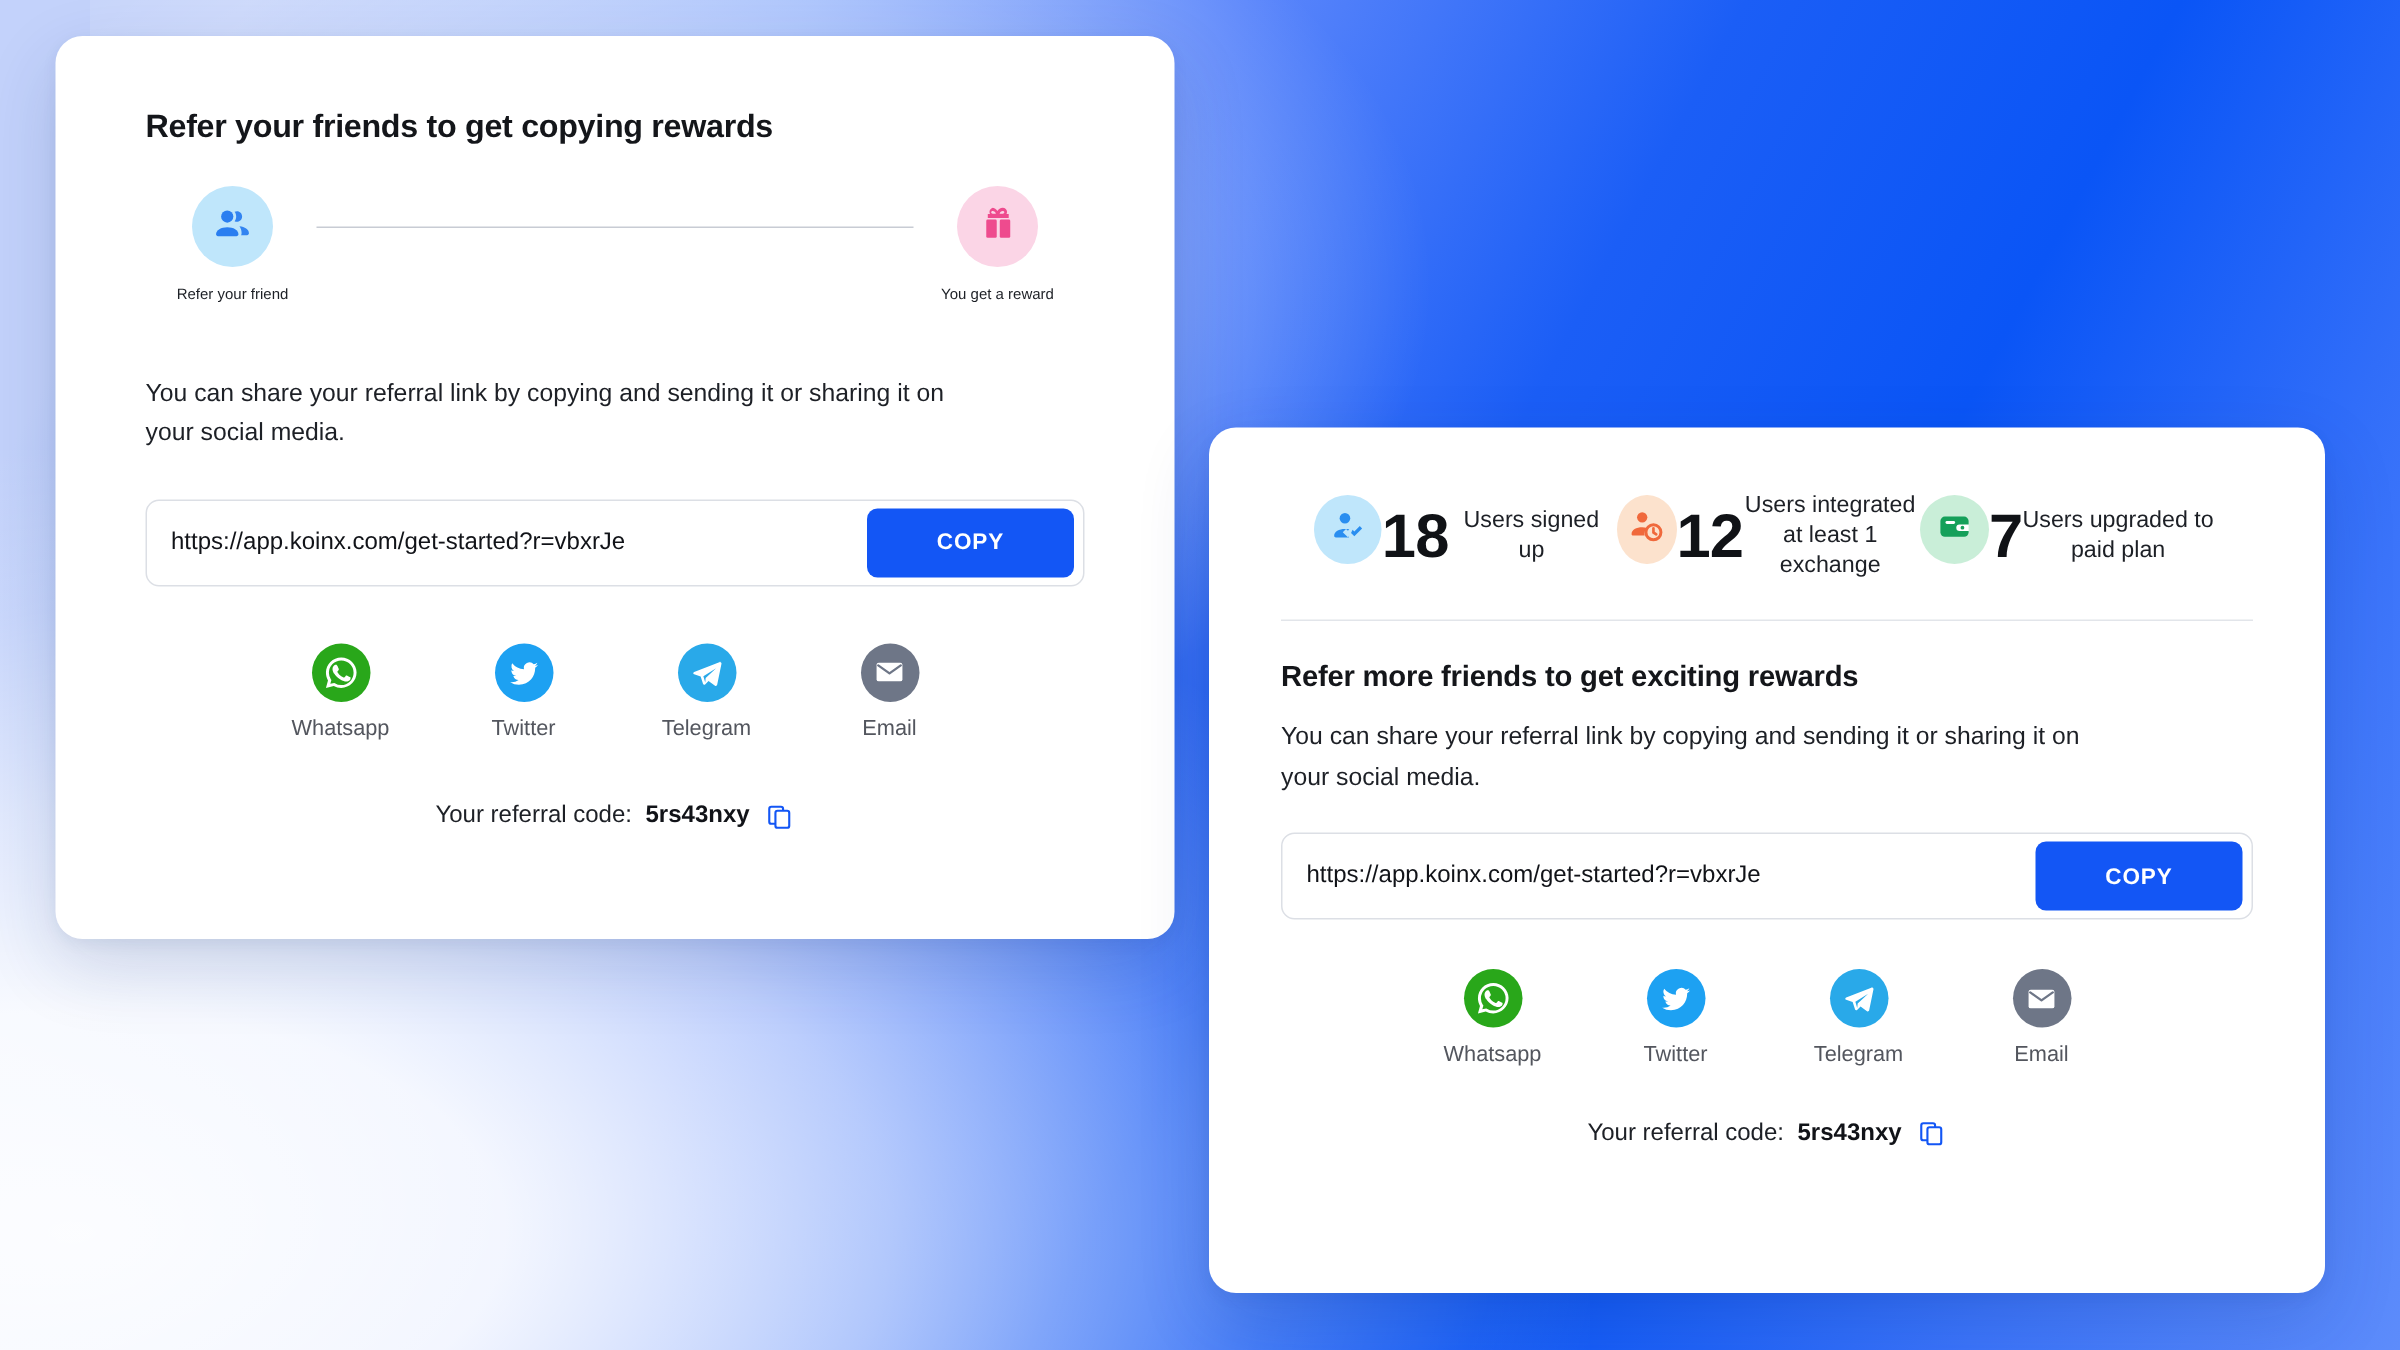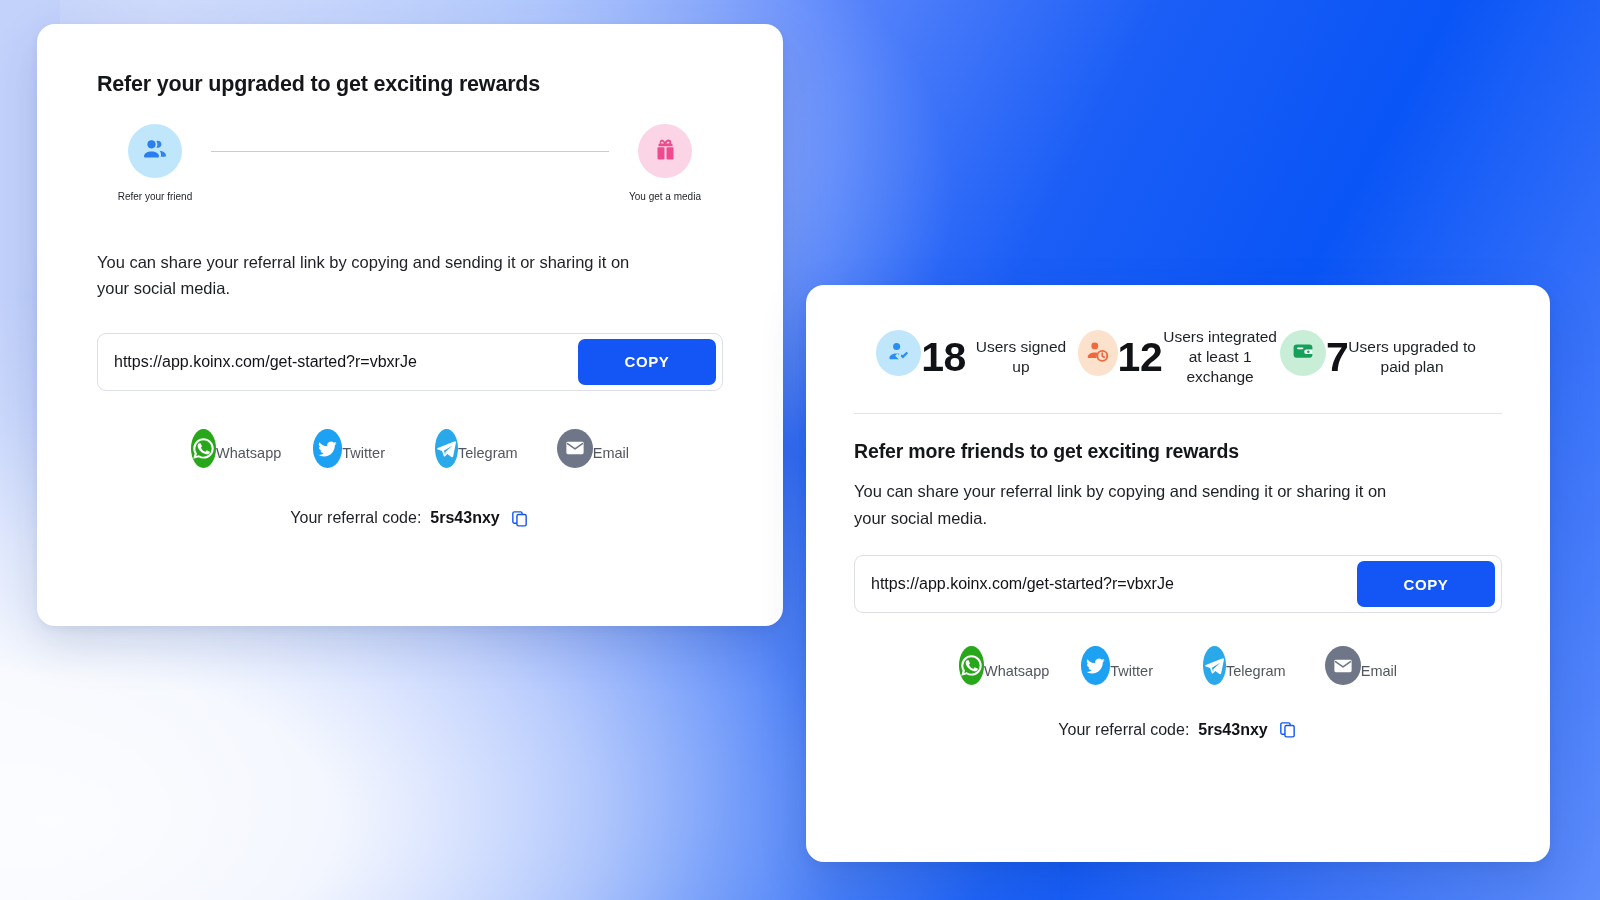--- a/index.html
+++ b/index.html
@@ -176,21 +176,21 @@
 
   
   .socials {
     display: flex;
     justify-content: center;
     gap: 50px;
   }
 
   .social {
     display: flex;
-    flex-direction: row;
+    flex-direction: column;
     align-items: center;
     cursor: pointer;
     width: 72px;
   }
 
   .social-circle {
     width: 39px;
     height: 39px;
     border-radius: 50%;
     display: flex;
@@ -277,21 +277,21 @@
   }
 </style>
 </head>
 <body>
 
 <div class="bg-bloom"></div>
 <div class="bg-bloom2"></div>
 
 <div class="card" id="left-card">
 
-  <h1 class="card-title">Refer your upgraded to get exciting rewards</h1>
+  <h1 class="card-title">Refer your friends to get copying rewards</h1>
 
   <div class="steps">
 
     <div class="step">
       <div class="step-bubble" style="background:#bfe6fb">
         <span>
           <svg width="28" height="28" viewBox="0 0 24 24" fill="#2a7ef0">
             <circle cx="9" cy="8" r="3.5"></circle>
             <path d="M2.6 18.2c0-2.5 2.9-4.1 6.4-4.1s6.4 1.6 6.4 4.1c0 .6-.5 1.1-1.1 1.1H3.7c-.6 0-1.1-.5-1.1-1.1z"></path>
             <path d="M14.6 5c1.6 0 2.9 1.3 2.9 3s-1.3 3-2.9 3c-.5 0-1-.1-1.4-.3.6-.8.9-1.7.9-2.7s-.3-1.9-.9-2.7c.4-.2.9-.3 1.4-.3z" opacity="0.95"></path>
@@ -310,21 +310,21 @@
     <div class="step">
       <div class="step-bubble" style="background:#fbd5e6">
         <span>
           <svg width="27" height="27" viewBox="0 0 24 24" fill="#ee4b8e">
             <path d="M8.4 3.1c1.3 0 2.5.9 3.1 2 .6-1.1 1.8-2 3.1-2 1.5 0 2.6 1.1 2.6 2.4 0 .5-.1.9-.3 1.3h1.3v2.4H5.8V6.8h1.3c-.2-.4-.3-.8-.3-1.3 0-1.3 1.1-2.4 2.6-2.4zm.3 1.9c-.5 0-.9.4-.9.8s.4.8.9.8h1.9c-.3-1-1-1.6-1.9-1.6zm6 0c-.9 0-1.6.6-1.9 1.6h1.9c.5 0 .9-.4.9-.8s-.4-.8-.9-.8z"></path>
             <rect x="4.9" y="10.1" width="6.2" height="10.8" rx="0.8"></rect>
             <rect x="12.9" y="10.1" width="6.2" height="10.8" rx="0.8"></rect>
           </svg>
         </span>
       </div>
-      <div class="step-label">You get a media</div>
+      <div class="step-label">You get a reward</div>
     </div>
 
   </div>
 
   <p class="desc" style="margin-top:47px;">You can share your referral link by copying and sending it or sharing it on your social media.</p>
 
   <div class="link-box" style="margin-top:31px;">
     <span class="link-text">https://app.koinx.com/get-started?r=vbxrJe</span>
     <button class="copy-btn">COPY</button>
   </div>

